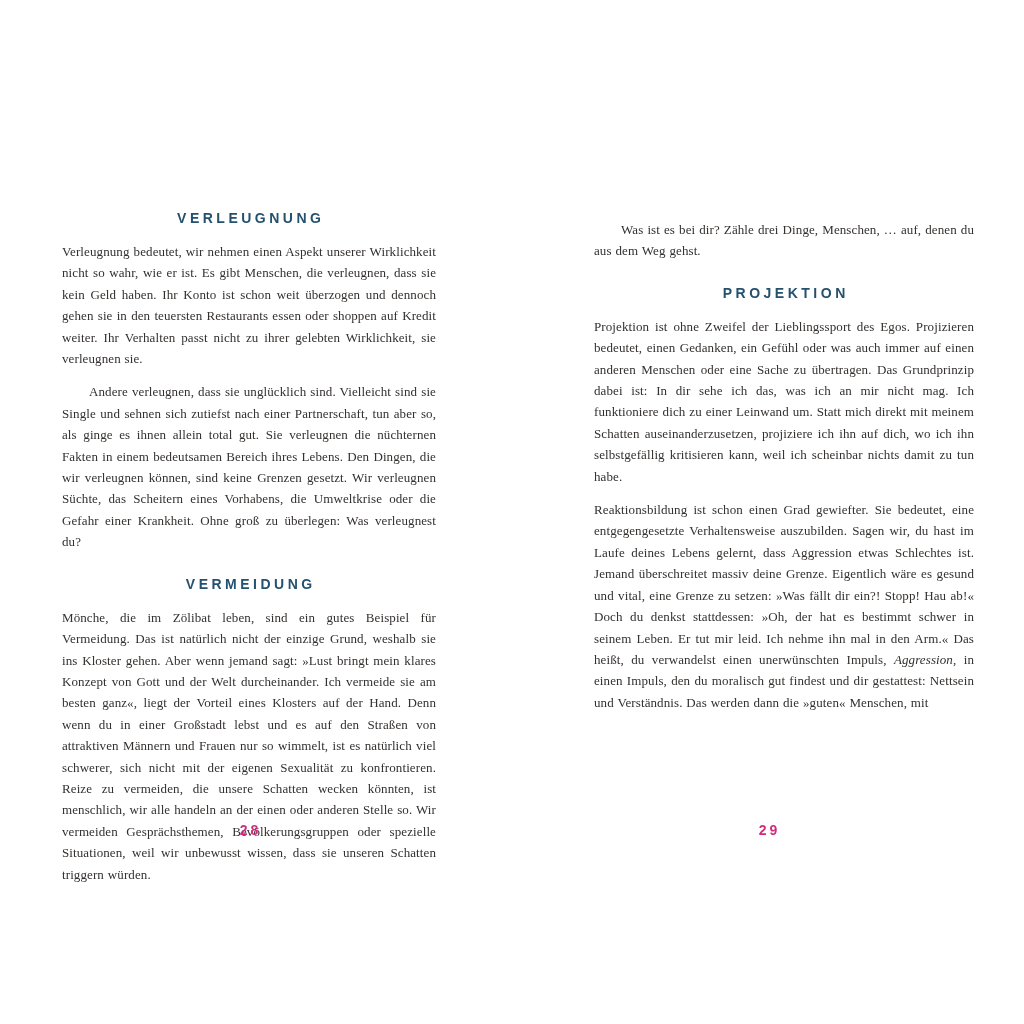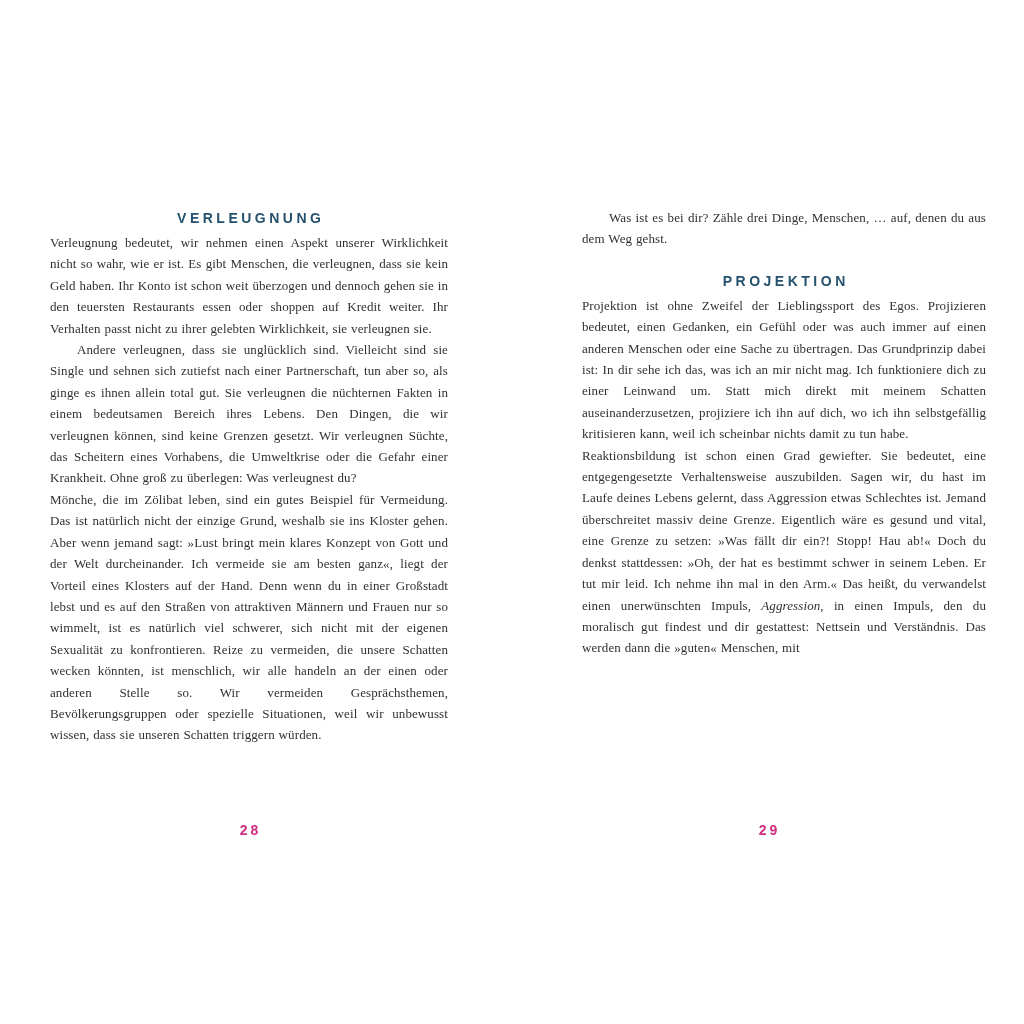--- a/index.html
+++ b/index.html
@@ -20,21 +20,21 @@
     text-align: justify;
     font-family: "Liberation Serif", serif;
     font-size: 13px;
     line-height: 21.4px;
     color: var(--body-text, #33302e);
     letter-spacing: 0.1px;
     word-spacing: 0.5px;
   }
   .col-left  { left: 50px;  width: 398px; }
   .col-right { left: 582px; width: 404px; }
-  .para { margin: 0; }
+  .para { margin: 12px; }
   .para.indent { text-indent: 27px; }
   .heading {
     font-family: "Liberation Sans", sans-serif;
     font-weight: 700;
     font-size: 14px;
     letter-spacing: 3.5px;
     text-indent: 3.5px; 
     color: var(--heading, #24516e);
     text-align: center;
     line-height: 22px;
@@ -57,20 +57,21 @@
 </style>
 </head>
 <body>
 
 <div class="spread">
   <section>
     <div class="column col-left" id="col-0">
         <h2 class="heading">VERLEUGNUNG</h2>
         <p class="para">Verleugnung bedeutet, wir nehmen einen Aspekt unserer Wirklichkeit nicht so wahr, wie er ist. Es gibt Menschen, die verleugnen, dass sie kein Geld haben. Ihr Konto ist schon weit überzogen und dennoch gehen sie in den teuersten Restaurants essen oder shoppen auf Kredit weiter. Ihr Verhalten passt nicht zu ihrer gelebten Wirklichkeit, sie verleugnen sie.</p>
         <p class="para indent">Andere verleugnen, dass sie unglücklich sind. Vielleicht sind sie Single und sehnen sich zutiefst nach einer Partnerschaft, tun aber so, als ginge es ihnen allein total gut. Sie verleugnen die nüchternen Fakten in einem bedeutsamen Bereich ihres Lebens. Den Dingen, die wir verleugnen können, sind keine Grenzen gesetzt. Wir verleugnen Süchte, das Scheitern eines Vorhabens, die Umweltkrise oder die Gefahr einer Krankheit. Ohne groß zu überlegen: Was verleugnest du?</p>
+        <h2 class="heading">VERMEIDUNG</h2>
         <p class="para">Mönche, die im Zölibat leben, sind ein gutes Beispiel für Vermeidung. Das ist natürlich nicht der einzige Grund, weshalb sie ins Kloster gehen. Aber wenn jemand sagt: »Lust bringt mein klares Konzept von Gott und der Welt durcheinander. Ich vermeide sie am besten ganz«, liegt der Vorteil eines Klosters auf der Hand. Denn wenn du in einer Großstadt lebst und es auf den Straßen von attraktiven Männern und Frauen nur so wimmelt, ist es natürlich viel schwerer, sich nicht mit der eigenen Sexualität zu konfrontieren. Reize zu vermeiden, die unsere Schatten wecken könnten, ist menschlich, wir alle handeln an der einen oder anderen Stelle so. Wir vermeiden Gesprächsthemen, Bevölkerungsgruppen oder spezielle Situationen, weil wir unbewusst wissen, dass sie unseren Schatten triggern würden.</p>
       </div>
     <div class="page-number pn-left">28</div>
   </section>
   <section>
     <div class="column col-right" id="col-1">
         <p class="para indent">Was ist es bei dir? Zähle drei Dinge, Menschen, … auf, denen du aus dem Weg gehst.</p>
         <h2 class="heading">PROJEKTION</h2>
         <p class="para">Projektion ist ohne Zweifel der Lieblingssport des Egos. Projizieren bedeutet, einen Gedanken, ein Gefühl oder was auch immer auf einen anderen Menschen oder eine Sache zu übertragen. Das Grundprinzip dabei ist: In dir sehe ich das, was ich an mir nicht mag. Ich funktioniere dich zu einer Leinwand um. Statt mich direkt mit meinem Schatten auseinanderzusetzen, projiziere ich ihn auf dich, wo ich ihn selbstgefällig kritisieren kann, weil ich scheinbar nichts damit zu tun habe.</p>
         <p class="para">Reaktionsbildung ist schon einen Grad gewiefter. Sie bedeutet, eine entgegengesetzte Verhaltensweise auszubilden. Sagen wir, du hast im Laufe deines Lebens gelernt, dass Aggression etwas Schlechtes ist. Jemand überschreitet massiv deine Grenze. Eigentlich wäre es gesund und vital, eine Grenze zu setzen: »Was fällt dir ein?! Stopp! Hau ab!« Doch du denkst stattdessen: »Oh, der hat es bestimmt schwer in seinem Leben. Er tut mir leid. Ich nehme ihn mal in den Arm.« Das heißt, du verwandelst einen unerwünschten Impuls, <i>Aggression</i>, in einen Impuls, den du moralisch gut findest und dir gestattest: Nettsein und Verständnis. Das werden dann die »guten« Menschen, mit</p>

